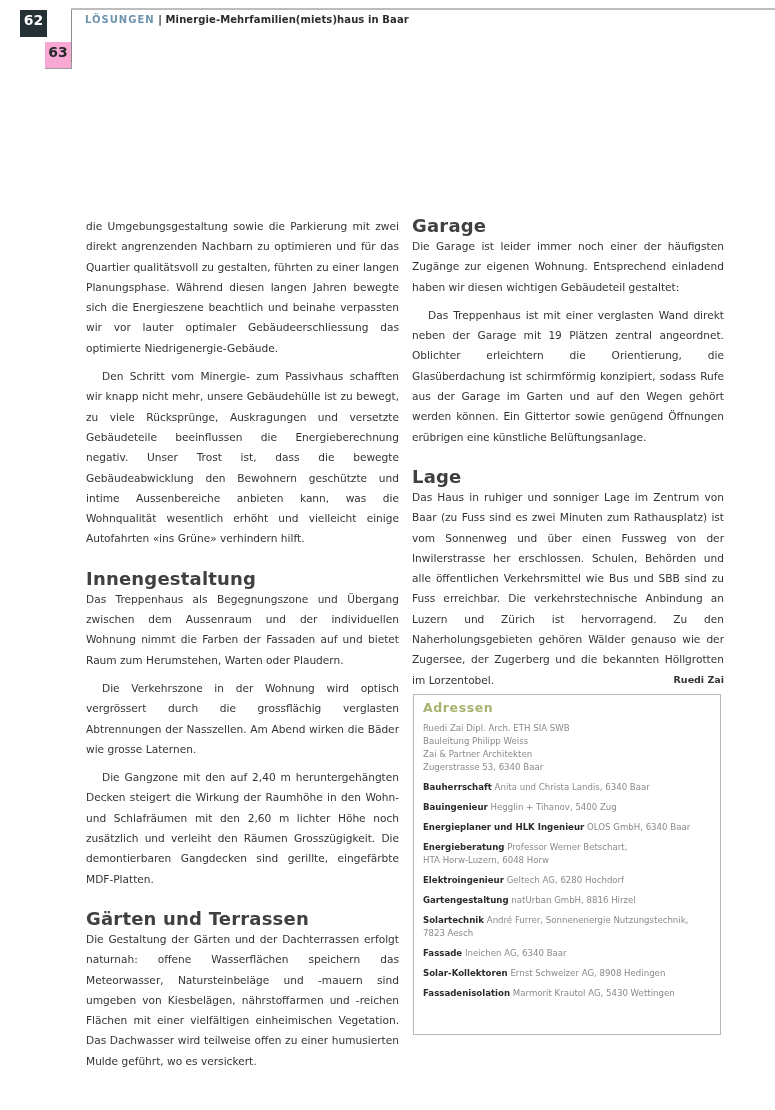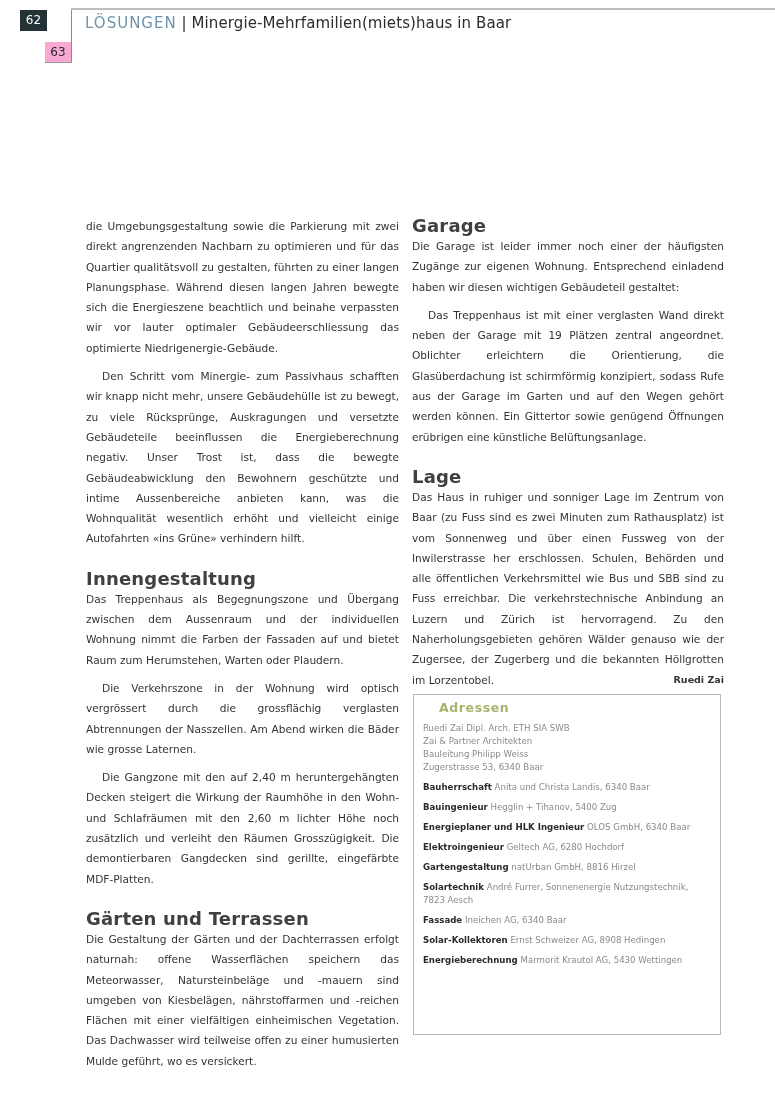--- a/index.html
+++ b/index.html
@@ -1,40 +1,40 @@
 <!DOCTYPE html>
 <html><head>
   <meta charset="utf-8">
   <style>
     html, body { margin: 0; padding: 0; background: #ffffff; }
     body {
       width: 775px; height: 1110px; position: relative; overflow: hidden;
       font-family: "DejaVu Sans", sans-serif; color: #2a2a2a;
     }
     .top-rule { position: absolute; left: 71px; right: 0; top: 8px; height: 2px; background: #bdbdbd; }
-    .pgnum { position: absolute; top: 10px; height: 21px; width: 27px; font-family: "DejaVu Sans", sans-serif; font-weight: normal; font-size: 12px; line-height: 21px; text-align: center; }
+    .pgnum { position: absolute; top: 10px; height: 27px; width: 27px; font-family: "DejaVu Sans", sans-serif; font-weight: bold; font-size: 14px; line-height: 21px; text-align: center; }
     .pg-left { left: 20px; background: #243235; color: #ffffff; }
     .pg-right { left: 45px; background: #f9a8d4; color: #2a2a2a; border-right: 1px solid #9a9a9a; border-bottom: 1px solid #9a9a9a; box-sizing: border-box; width: 27px; margin-top: 32px; }
     .vrule { position: absolute; left: 71px; top: 10px; width: 1px; height: 52px; background: #8a8a8a; }
-    .runhead { position: absolute; left: 85px; top: 14px; font-size: 15px; font-weight: normal; color: #2c2c2c; white-space: nowrap; letter-spacing: 0.1px; }
+    .runhead { position: absolute; left: 85px; top: 14px; font-size: 10px; font-weight: bold; color: #2c2c2c; white-space: nowrap; letter-spacing: 0.1px; }
     .runhead .sect { color: #6f94ad; letter-spacing: 1px; }
     .col { position: absolute; top: 216px; width: 313px; font-family: "DejaVu Sans", sans-serif; font-size: 10.6px; line-height: 20.3px; color: #333; }
     .col-left { left: 86px; }
     .col-right { left: 412px; width: 312px; }
     .col p { margin: 0; text-align: justify; hyphens: manual; }
     .col p.indent { text-indent: 16px; margin-top: 8px; }
     .col h2 { margin: 0; font-size: 18px; font-weight: bold; color: #404040; line-height: 20px; letter-spacing: 0.2px; }
     .gap { height: 20px; }
     .author { float: right; font-weight: bold; font-size: 9.5px; }
     .box {
       position: absolute; left: 413px; top: 694px; width: 308px; height: 341px;
       border: 1px solid #b8b8b8; box-sizing: border-box; padding: 5px 9px 0 9px;
       font-family: "DejaVu Sans", sans-serif; font-size: 8.6px; line-height: 13px; color: #8a8a8a;
     }
-    .box h3 { margin: 0 0 6px 16px; font-size: 12.5px; font-weight: bold; color: #a9b36f; letter-spacing: 0.6px; line-height: 16px; }
+    .box h3 { margin: 0 0 6px 0; font-size: 12.5px; font-weight: bold; color: #a9b36f; letter-spacing: 0.6px; line-height: 16px; }
     .entry { margin-bottom: 7px; }
     .entry .lbl { font-weight: bold; color: #2b2b2b; }
     .entry .line { display: block; }
   </style>
 </head>
 <body>
 
 <div class="top-rule"></div>
 <div class="pgnum pg-left">62</div>
 <div class="pgnum pg-right">63</div>
@@ -62,26 +62,27 @@
   <p class="indent">Das Treppenhaus ist mit einer verglasten Wand direkt neben der Garage mit 19 Plätzen zentral angeordnet. Oblichter erleichtern die Orientierung, die Glasüberdachung ist schirmförmig konzipiert, sodass Rufe aus der Garage im Garten und auf den Wegen gehört werden können. Ein Gittertor sowie genügend Öffnungen erübrigen eine künstliche Belüftungsanlage.</p>
   <div class="gap"></div>
   <h2>Lage</h2>
   <p><span>Das Haus in ruhiger und sonniger Lage im Zentrum von Baar (zu Fuss sind es zwei Minuten zum Rathausplatz) ist vom Sonnenweg und über einen Fussweg von der Inwilerstrasse her erschlossen. Schulen, Behörden und alle öffentlichen Verkehrsmittel wie Bus und SBB sind zu Fuss erreichbar. Die verkehrstechnische Anbindung an Luzern und Zürich ist hervorragend. Zu den Naherholungsgebieten gehören Wälder genauso wie der Zugersee, der Zugerberg und die bekannten Höllgrotten im Lorzentobel.</span> <span class="author">Ruedi Zai</span></p>
 </div>
 
 <div class="box">
   <h3>Adressen</h3>
   <div class="entry">
     <span class="line">Ruedi Zai Dipl. Arch. ETH SIA SWB</span>
+    <span class="line">Bauleitung Philipp Weiss</span>
     <span class="line">Zai &amp; Partner Architekten</span>
-    <span class="line">Bauleitung Philipp Weiss</span>
     <span class="line">Zugerstrasse 53, 6340 Baar</span>
   </div>
   <div class="entry"><span class="lbl">Bauherrschaft</span> <span>Anita und Christa Landis, 6340 Baar</span></div>
   <div class="entry"><span class="lbl">Bauingenieur</span> <span>Hegglin + Tihanov, 5400 Zug</span></div>
   <div class="entry"><span class="lbl">Energieplaner und HLK Ingenieur</span> <span>OLOS GmbH, 6340 Baar</span></div>
+  <div class="entry"><span class="lbl">Energieberatung</span> <span>Professor Werner Betschart,</span><span class="line">HTA Horw-Luzern, 6048 Horw</span></div>
   <div class="entry"><span class="lbl">Elektroingenieur</span> <span>Geltech AG, 6280 Hochdorf</span></div>
   <div class="entry"><span class="lbl">Gartengestaltung</span> <span>natUrban GmbH, 8816 Hirzel</span></div>
   <div class="entry"><span class="lbl">Solartechnik</span> <span>André Furrer, Sonnenenergie Nutzungstechnik,</span><span class="line">7823 Aesch</span></div>
   <div class="entry"><span class="lbl">Fassade</span> <span>Ineichen AG, 6340 Baar</span></div>
   <div class="entry"><span class="lbl">Solar-Kollektoren</span> <span>Ernst Schweizer AG, 8908 Hedingen</span></div>
-  <div class="entry"><span class="lbl">Energieberechnung</span> <span>Marmorit Krautol AG, 5430 Wettingen</span></div>
+  <div class="entry"><span class="lbl">Fassadenisolation</span> <span>Marmorit Krautol AG, 5430 Wettingen</span></div>
 </div>
 
 </body></html>

